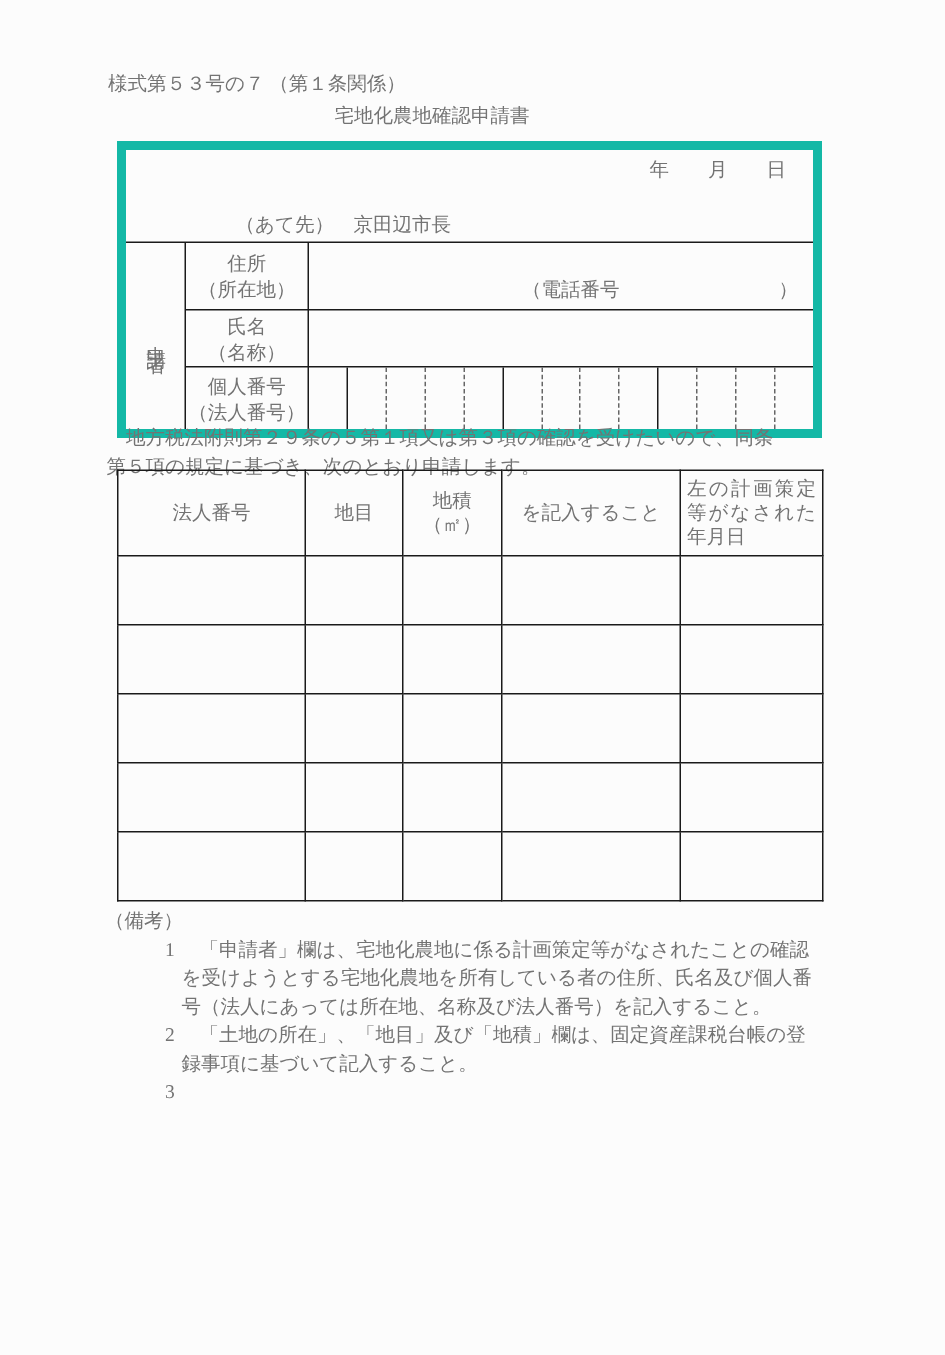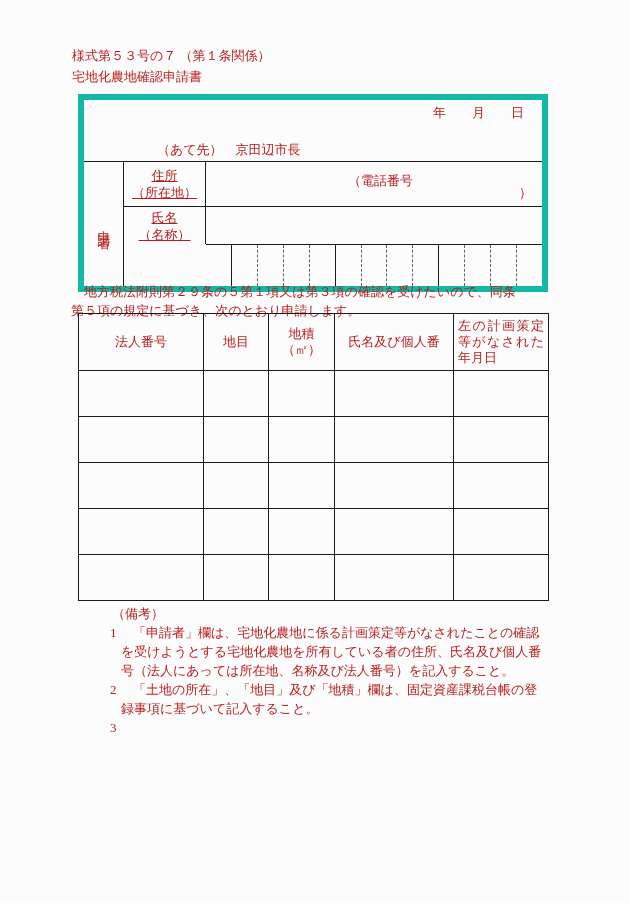--- a/index.html
+++ b/index.html
@@ -1,47 +1,47 @@
 <!DOCTYPE html>
 <html lang="ja"><head>
 <meta charset="utf-8">
 <style>
   html,body { margin:0; padding:0; }
   body { background:#e8e8e8; font-family:"Liberation Serif","DejaVu Serif",serif; }
   .page {
     position:relative; width:630px; height:903px; margin:0 auto;
-    background:#fcfcfc; color:#b91c1c; font-size:13px; line-height:1.4;
+    background:#fcfcfc; color:#737373; font-size:13px; line-height:1.4;
     overflow:hidden;
   }
   .form-no { position:absolute; left:72px; top:47px; }
-  .doc-title { position:absolute; left:72px; top:68px; width:432px; text-align:left; }
+  .doc-title { position:absolute; left:72px; top:68px; width:432px; text-align:center; }
 
   
   .box {
     position:absolute; left:78px; top:94px; width:470px;
     border:6px solid #14b8a6; box-sizing:border-box; background:transparent;
   }
   .row-a { position:relative; height:61px; border-bottom:1px solid #1a1a1a; }
   .date-line { position:absolute; top:4px; right:18px; }
   .addressee { position:absolute; bottom:2px; left:36px;margin-left:37px; }
 
   .applicant { display:grid; grid-template-columns:40px 82px 1fr; grid-template-rows:44px 38px 42px; }
   .ap-side {
     grid-row:1/4; grid-column:1; border-right:1px solid #1a1a1a;
     display:flex; align-items:center; justify-content:center;
     writing-mode:vertical-rl; text-orientation:upright; letter-spacing:3px;
   }
   .ap-label {
     grid-column:2; border-right:1px solid #1a1a1a;
     display:flex; align-items:center; justify-content:center;
-    text-align:center; white-space:pre-line; line-height:17px;text-decoration:underline;
+    text-align:center; white-space:pre-line; line-height:17px;
   }
   .ap-content { grid-column:3; position:relative; }
   .bt { border-top:1px solid #1a1a1a; }
-  .phone-open { position:absolute; left:142px; bottom:16px;text-align:center; }
+  .phone-open { position:absolute; left:142px; bottom:4px;text-align:center; }
   .phone-close { position:absolute; right:10px; bottom:4px; }
   .digits { display:flex; align-items:stretch; }
   .digit { flex:1; border-left:1px dashed #666; }
   .digit:first-child { border-left:none; }
   .digit.group { border-left:1px solid #1a1a1a; }
 
   
   .intro { position:absolute; left:71px; top:282px; width:480px; line-height:19px; white-space:pre-line; }
 
   
@@ -51,21 +51,21 @@
   }
   table.land th, table.land td { border:1px solid #1a1a1a; font-weight:normal; font-size:13px; padding:2px 4px; }
   table.land thead tr { height:57px; }
   table.land tbody tr { height:46px; }
   th.c { text-align:center; vertical-align:middle; line-height:16px; }
   th.prewrap { white-space:pre-line; }
   th.justify { text-align:justify; vertical-align:middle; line-height:16px; padding:2px 12px; }
 
   
   .remarks { position:absolute; left:0; top:604px; width:630px; }
-  .rem-head { margin-left:112px; line-height:19px; }
+  .rem-head { margin-left:70px; line-height:19px; }
   .rem-item { display:flex; margin-left:110px; line-height:19px; }
   .rem-num { width:11px; flex:none; }
   .rem-text { white-space:pre-line; text-indent:12px; width:434px; }
 </style>
 </head>
 <body>
 
 <div class="page">
 
   <div class="form-no">様式第５３号の７ （第１条関係）</div>
@@ -83,20 +83,22 @@
 （所在地）</div>
       <div class="ap-content" style="grid-row:1">
         <span class="phone-open">（電話番号</span>
         <span class="phone-close">）</span>
       </div>
 
       <div class="ap-label bt" style="grid-row:2">氏名
 （名称）</div>
       <div class="ap-content bt" style="grid-row:2"></div>
 
+      <div class="ap-label bt" style="grid-row:3">個人番号
+（法人番号）</div>
       <div class="ap-content bt digits" style="grid-row:3" id="digit-cells">
           <div class="digit"></div>
           <div class="digit group"></div>
           <div class="digit"></div>
           <div class="digit"></div>
           <div class="digit"></div>
           <div class="digit group"></div>
           <div class="digit"></div>
           <div class="digit"></div>
           <div class="digit"></div>
@@ -118,21 +120,21 @@
         <col style="width:66px">
         <col style="width:119px">
         <col style="width:95px">
     </colgroup>
     <thead>
       <tr>
         <th class="c">法人番号</th>
         <th class="c">地目</th>
         <th class="c prewrap">地積
 （㎡）</th>
-        <th class="c">氏名及び個人番</th>
+        <th class="c">を記入すること</th>
         <th class="justify">左の計画策定等がなされた年月日</th>
       </tr>
     </thead>
     <tbody id="land-body">
         <tr>
           <td></td>
           <td></td>
           <td></td>
           <td></td>
           <td></td>

